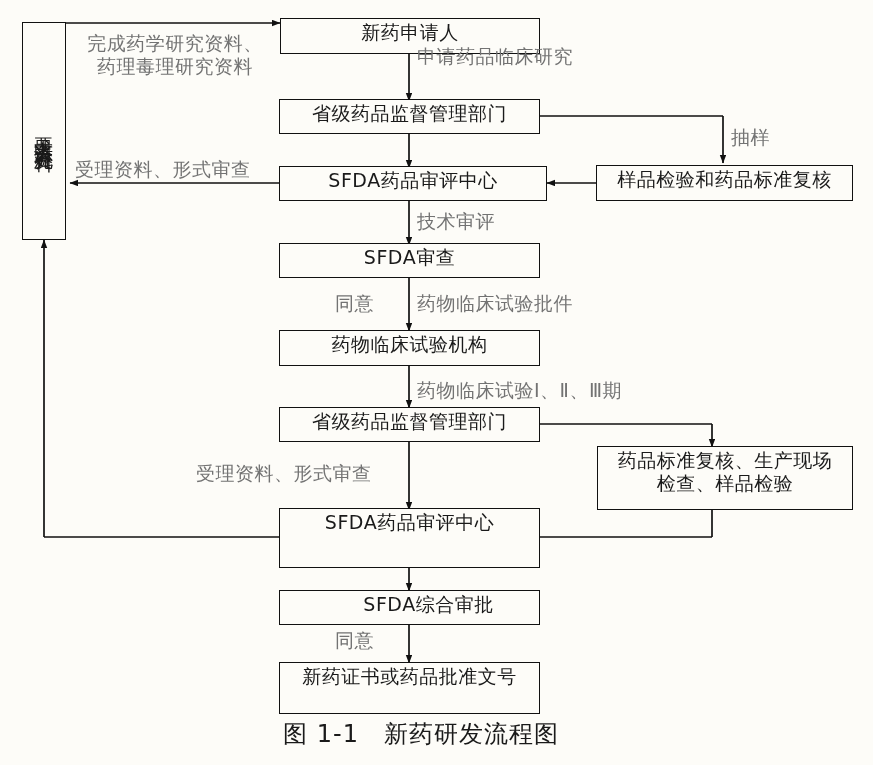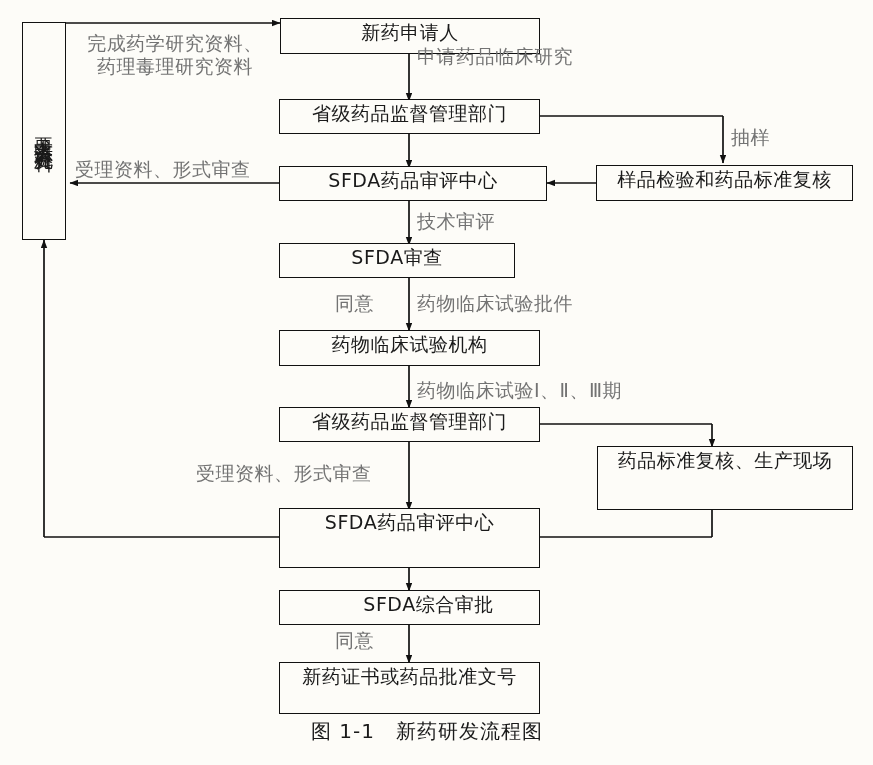--- a/index.html
+++ b/index.html
@@ -63,23 +63,22 @@
   .edge-label.two {
     line-height: 1.2;
     white-space: normal;
     text-align: center;
   }
   .caption {
     position: absolute;
     left: 0;
     width: 842px;
     text-align: center;
-    font-size: 20px;
+    font-size: 24px;
     letter-spacing: 1px;
-    padding-left: 6px;
   }
   line, path, polygon { shape-rendering: geometricPrecision; }
 </style>
 </head>
 <body>
 
 <svg id="canvas" viewBox="0 0 873 765" xmlns="http://www.w3.org/2000/svg">
   <defs>
     <marker id="arrow" markerWidth="10" markerHeight="10" refX="8" refY="3.2" orient="auto" markerUnits="userSpaceOnUse">
       <path d="M0,0 L8.5,3.2 L0,6.4 z" fill="#111"></path>
@@ -136,34 +135,35 @@
 </div>
 
 <div class="node" style="left:279px; top:166px; width:268px; height:35px;">
   <span>SFDA药品审评中心</span>
 </div>
 
 <div class="node" style="left:596px; top:165px; width:257px; height:36px;">
   <span>样品检验和药品标准复核</span>
 </div>
 
-<div class="node" style="left:279px; top:243px; width:236px; height:35px;">
+<div class="node" style="left:279px; top:243px; width:261px; height:35px;">
   <span>SFDA审查</span>
 </div>
 
 <div class="node" style="left:279px; top:330px; width:261px; height:36px;">
   <span>药物临床试验机构</span>
 </div>
 
 <div class="node" style="left:279px; top:407px; width:261px; height:35px;">
   <span>省级药品监督管理部门</span>
 </div>
 
 <div class="node" style="left:597px; top:446px; width:256px; height:64px;">
   <span class="l2">药品标准复核、生产现场</span>
+  <span class="l2">检查、样品检验</span>
 </div>
 
 <div class="node" style="left:279px; top:508px; width:261px; height:60px;">
   <span class="l2">SFDA药品审评中心</span>
 </div>
 
 <div class="node" style="left:279px; top:590px; width:261px; height:35px;padding-left:42px;">
   <span>SFDA综合审批</span>
 </div>
 

